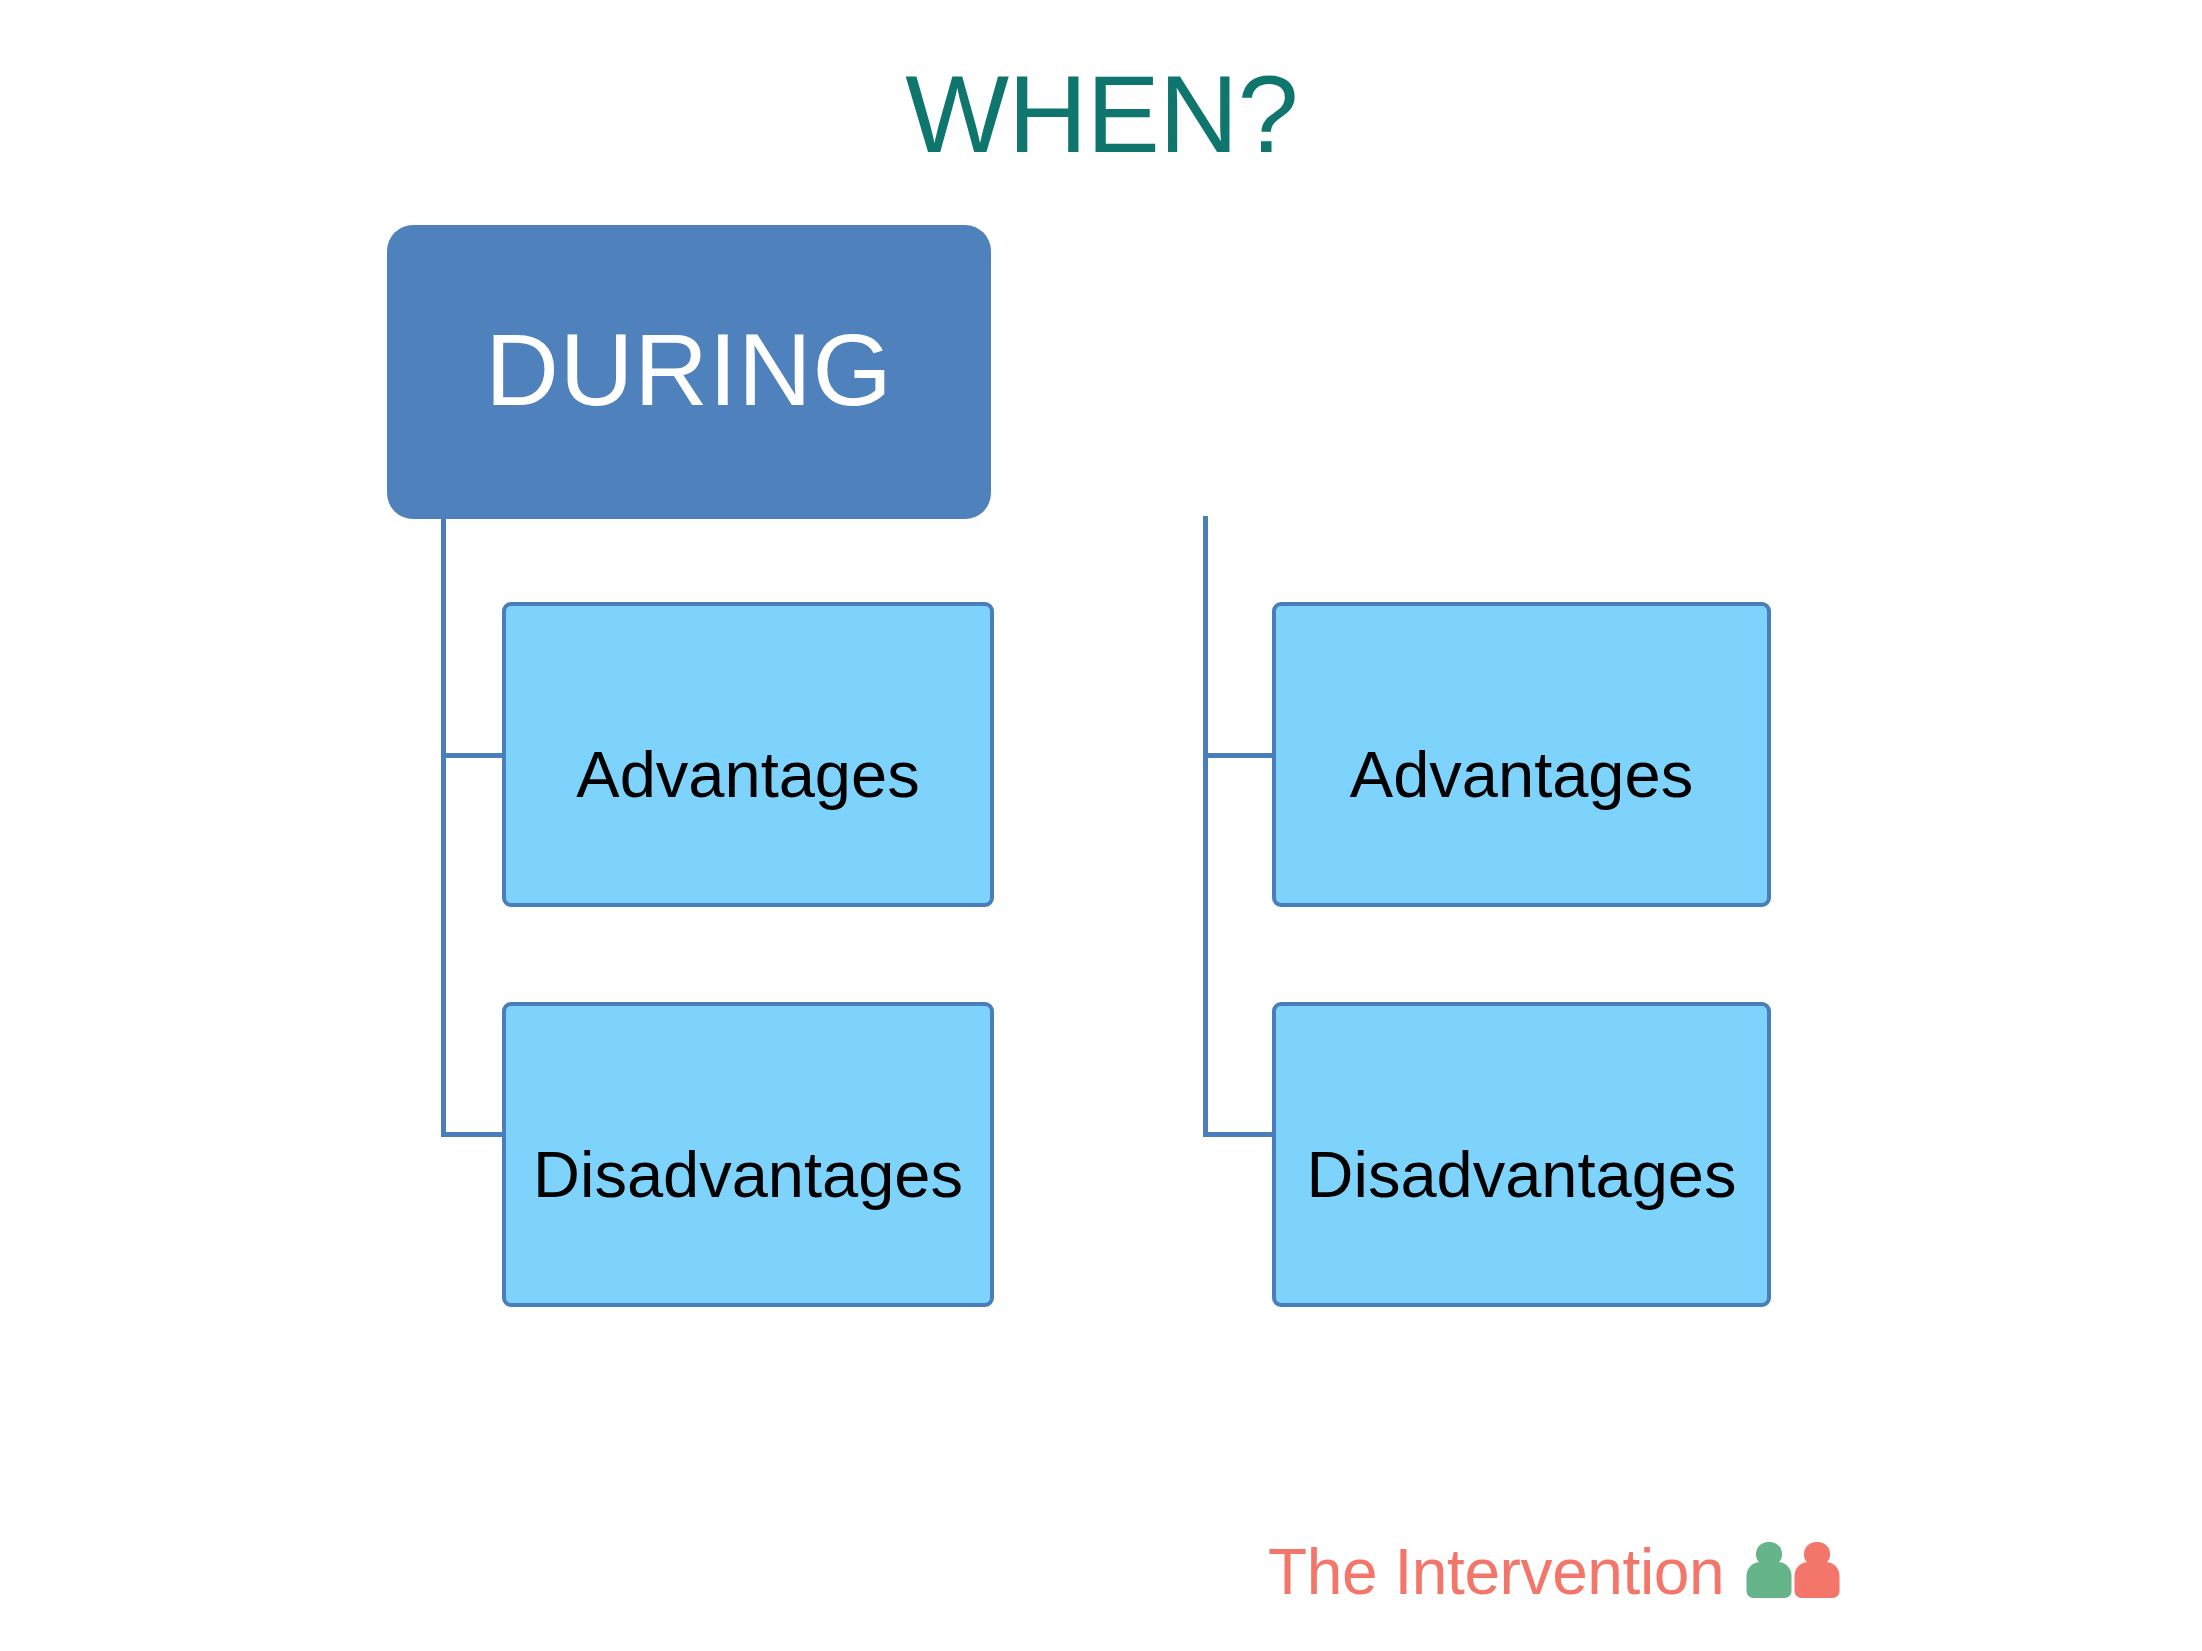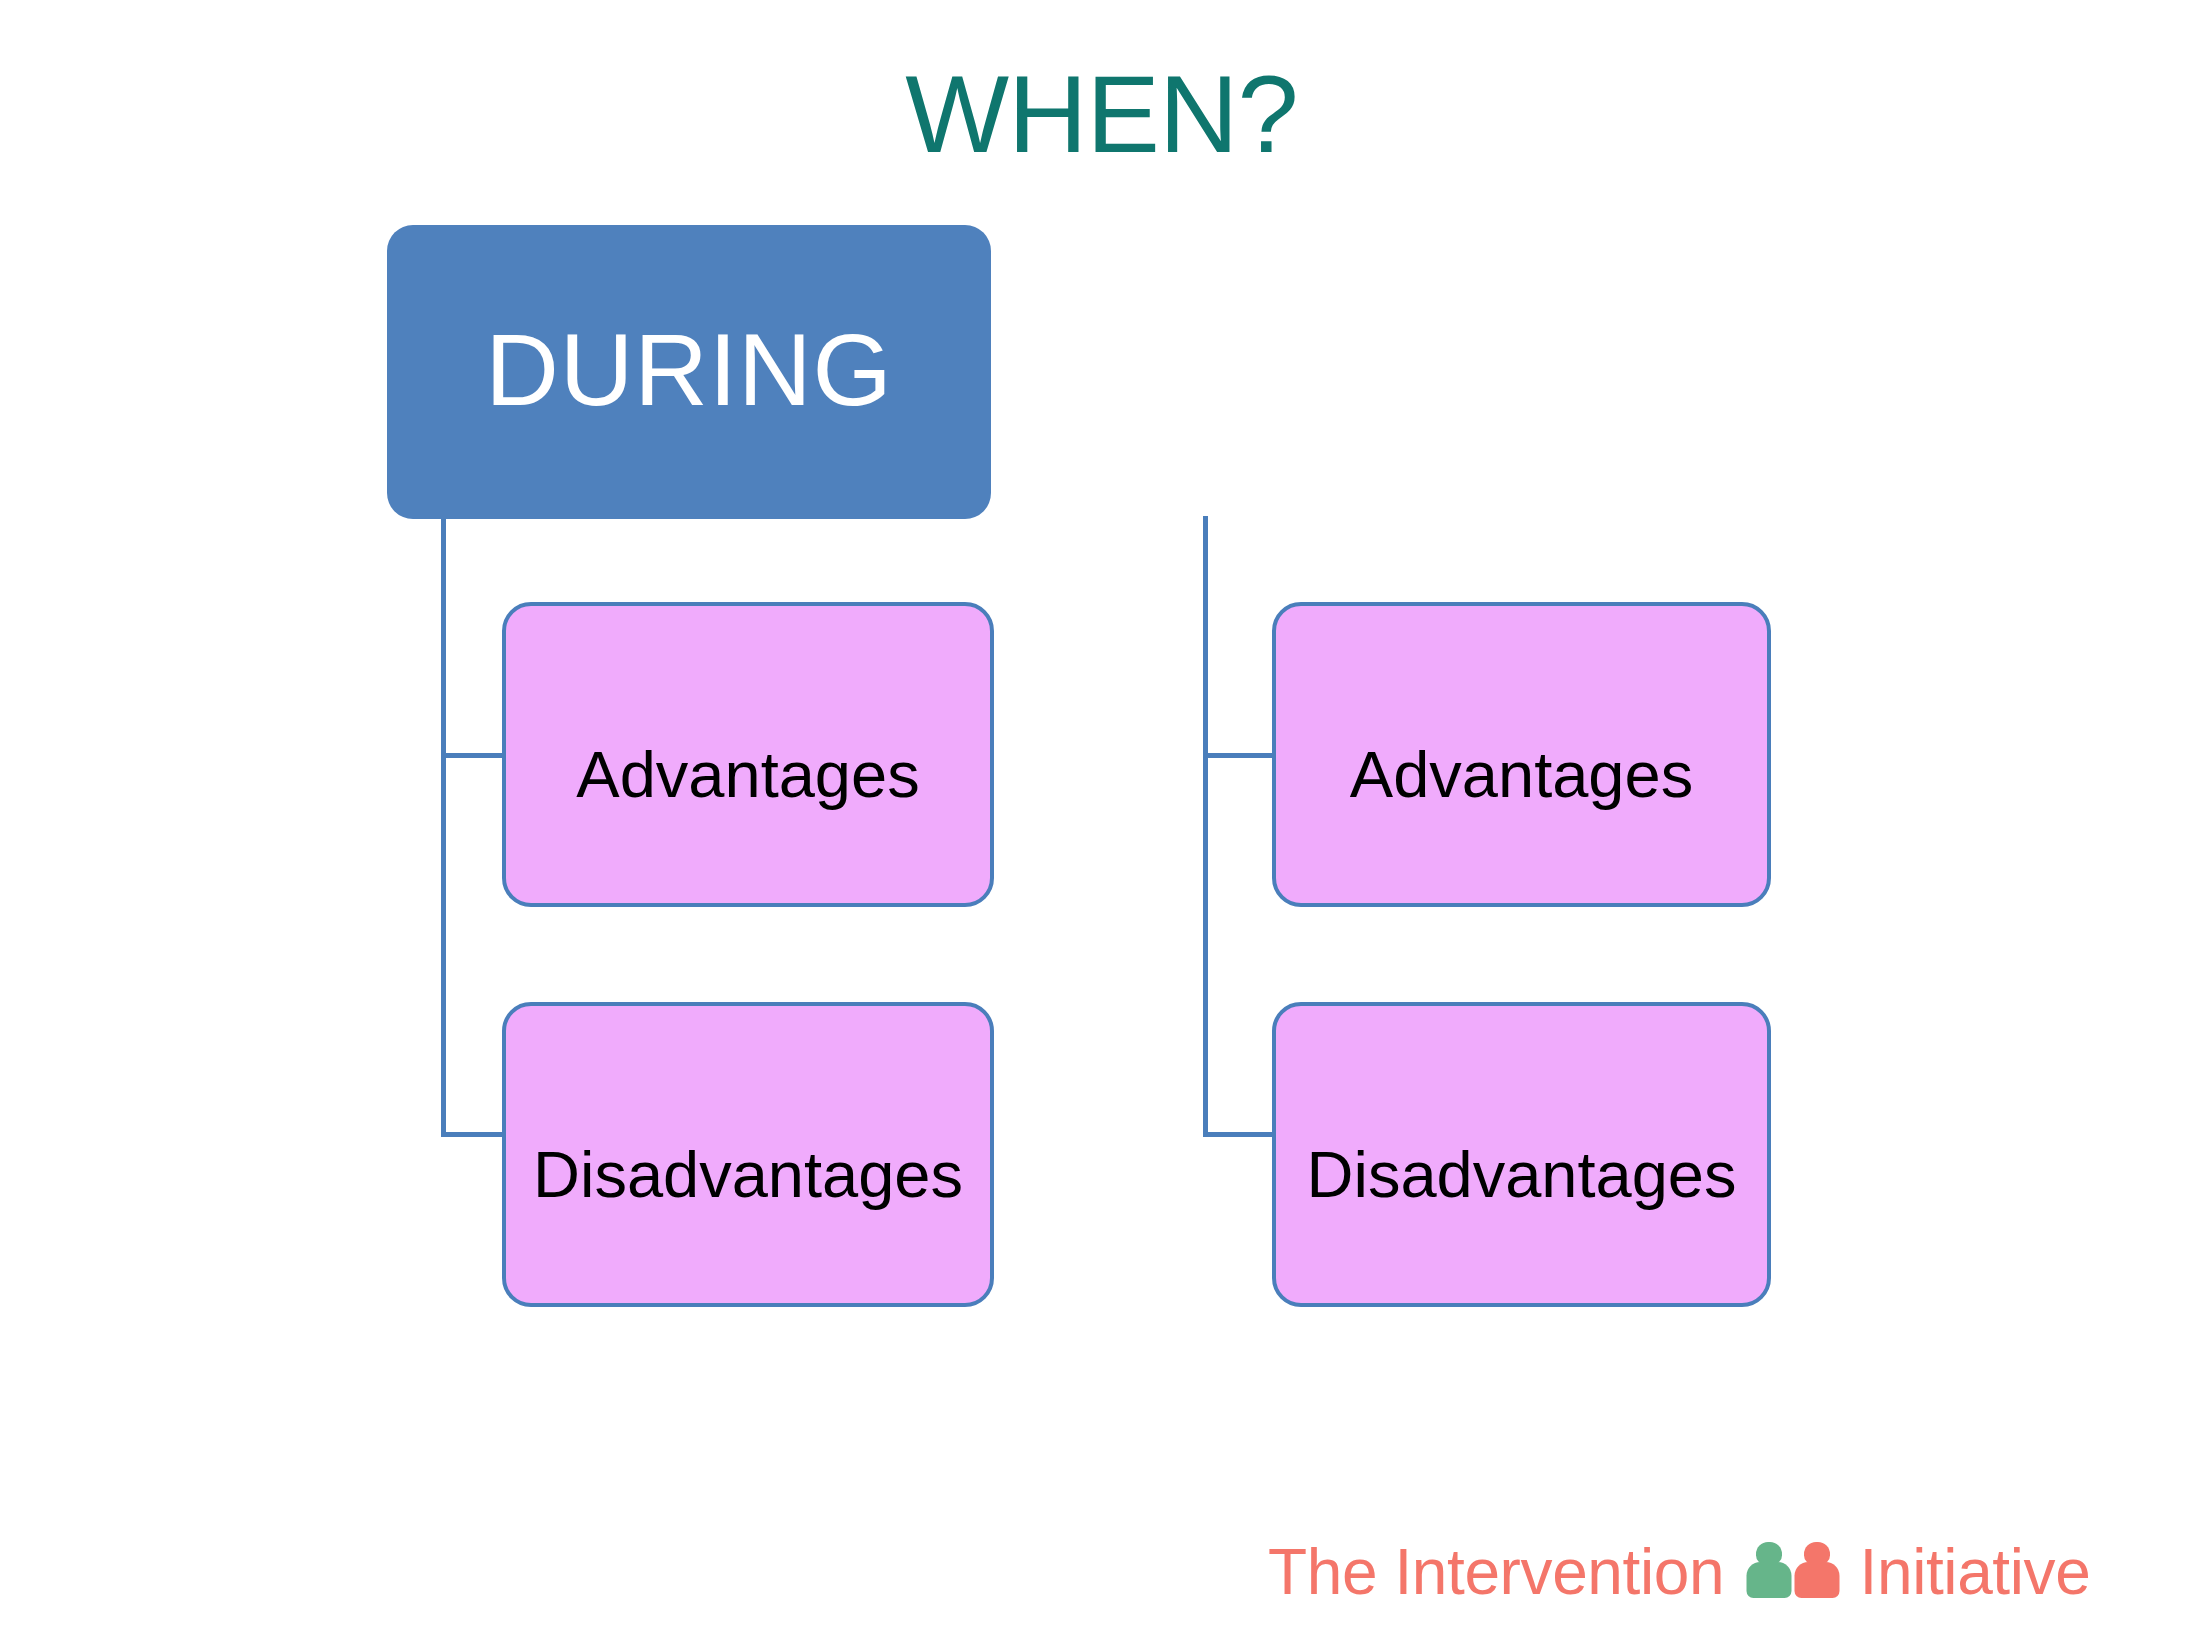--- a/index.html
+++ b/index.html
@@ -72,23 +72,23 @@
     height: 294px;
   }
   #head-during .head-label,
   #head-after .head-label {
     position: relative;
     top: -1.7px;
   }
 
   .leaf-box {
     position: absolute;
-    background: #f0abfc;
+    background: #7dd3fc;
     border: 4.3px solid #4A7EBB;
-    border-radius: 29px;
+    border-radius: 9px;
     box-sizing: border-box;
     font-size: 65px;
     color: #000000;
     line-height: 1;
   }
   .leaf-box .leaf-label {
     position: absolute;
     left: 0;
     width: 100%;
     text-align: center;
@@ -231,17 +231,16 @@
     <span class="logo-figures">
       <span class="figure green">
         <span class="fig-head"></span>
         <span class="fig-body"></span>
       </span>
       <span class="figure salmon">
         <span class="fig-head"></span>
         <span class="fig-body"></span>
       </span>
     </span>
-    <span class="logo-text">Initiative</span>
   </div>
 
 </div>
 
 
 </body></html>

